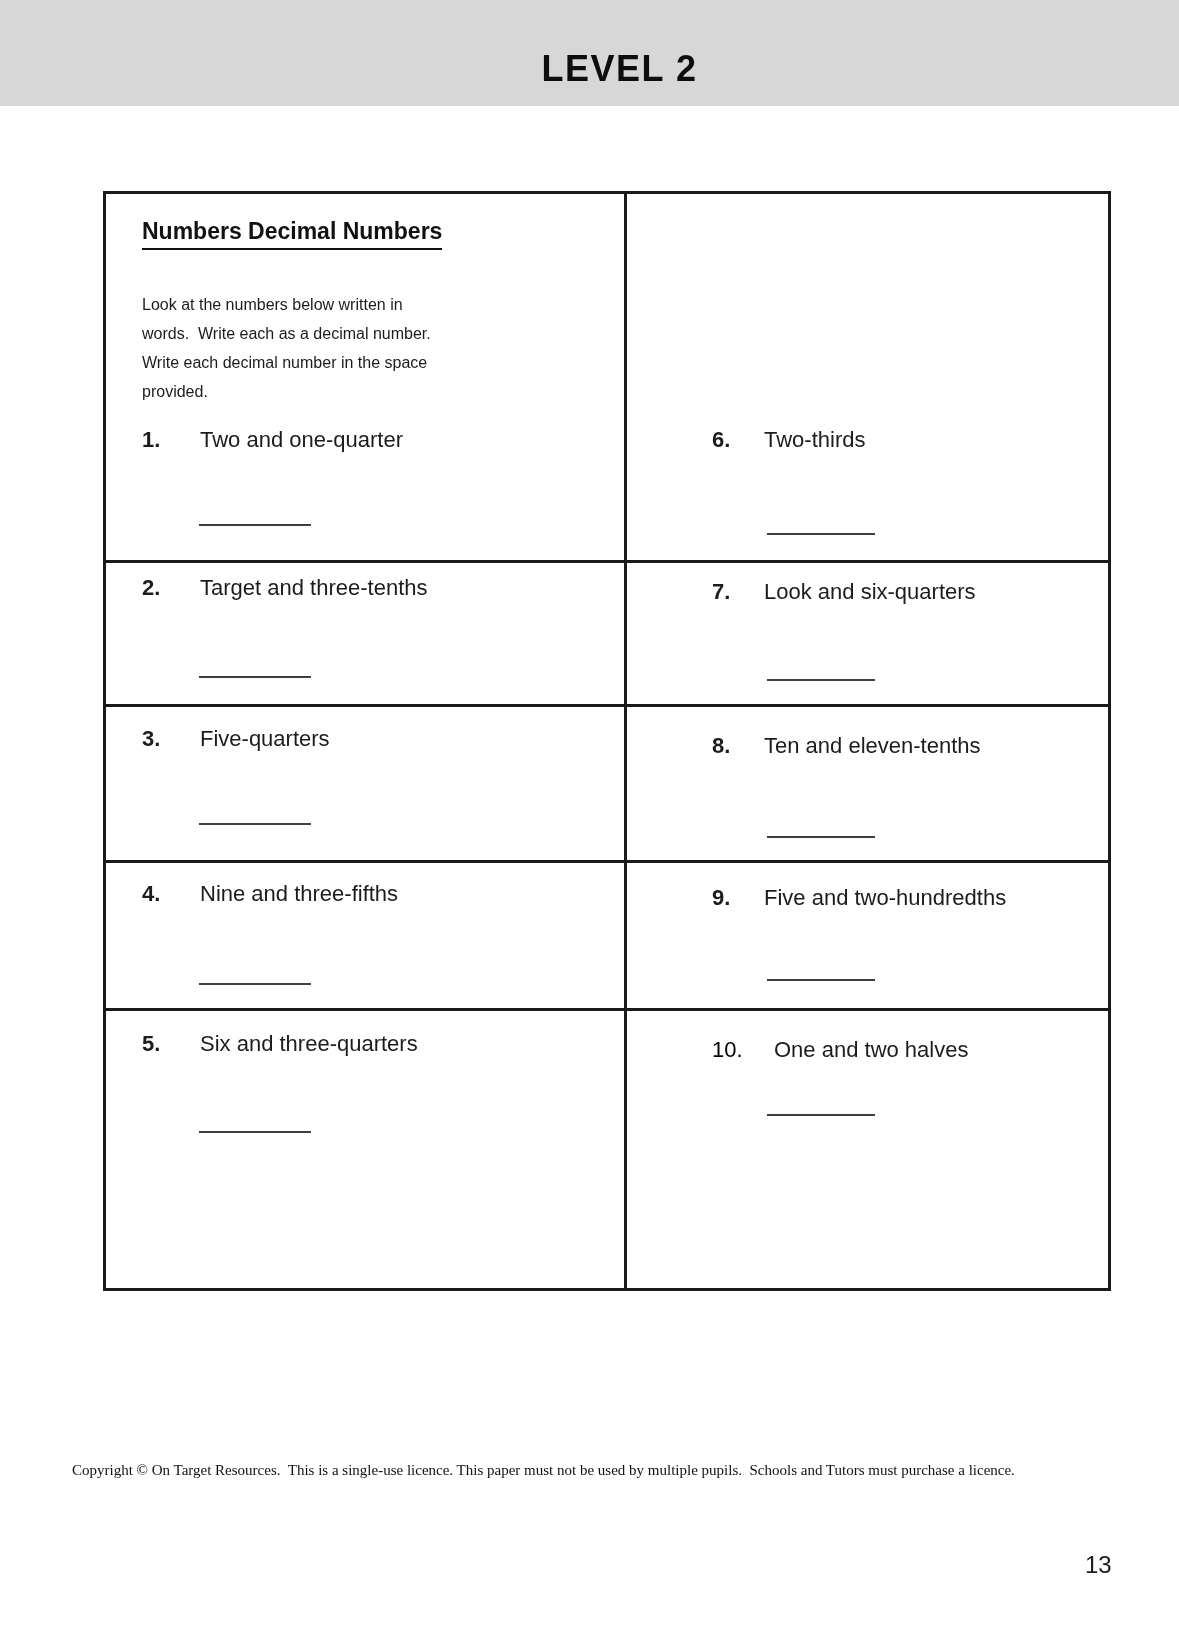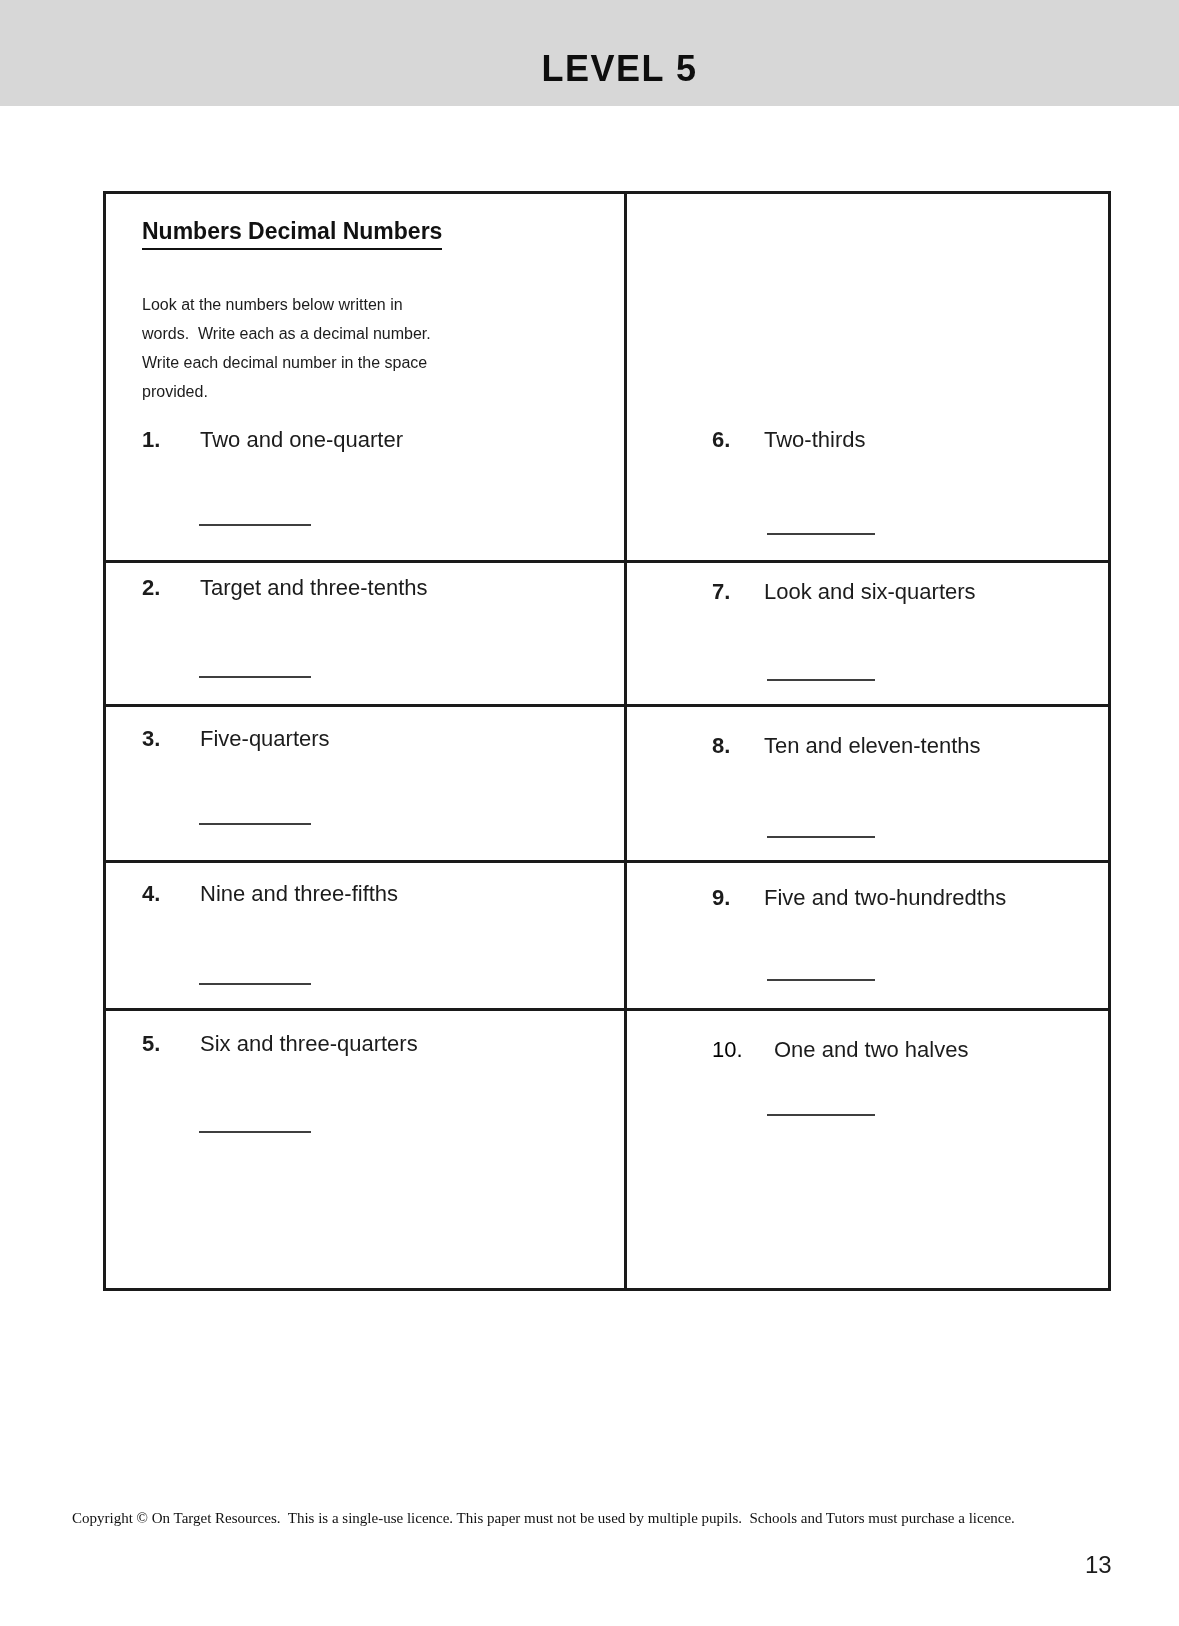--- a/index.html
+++ b/index.html
@@ -114,40 +114,40 @@
   .a4  { top: 789px; }
   .a5  { top: 937px; }
   .a6  { top: 339px; }
   .a7  { top: 485px; }
   .a8  { top: 642px; }
   .a9  { top: 785px; }
   .a10 { top: 920px; }
 
   .footer-copy {
     position: absolute;
-    left: 72px; top: 1510px;
+    left: 72px; top: 1462px;
     font-family: "Liberation Serif", serif;
     font-size: 15px;
     color: #111111;
     white-space: pre;
   }
   .footer-page {
     position: absolute;
     left: 1085px; top: 1551px;
     font-size: 24px;
     color: #1c1c1c;
   }
 </style>
 </head>
 <body>
 
 <div class="page">
 
   <header class="banner">
-    <h1>LEVEL 5</h1>
+    <h1>LEVEL 2</h1>
   </header>
 
   <section class="sheet">
     <div class="vdiv"></div>
     <div class="hdiv hdiv-1"></div>
     <div class="hdiv hdiv-2"></div>
     <div class="hdiv hdiv-3"></div>
     <div class="hdiv hdiv-4"></div>
 
     <span class="ws-title">Numbers Decimal Numbers</span>

